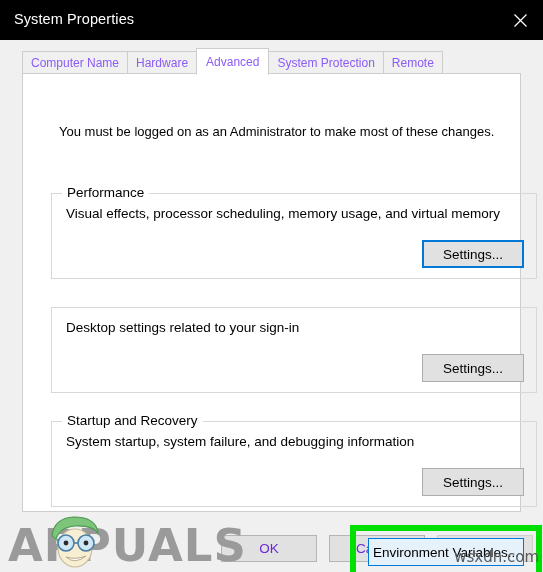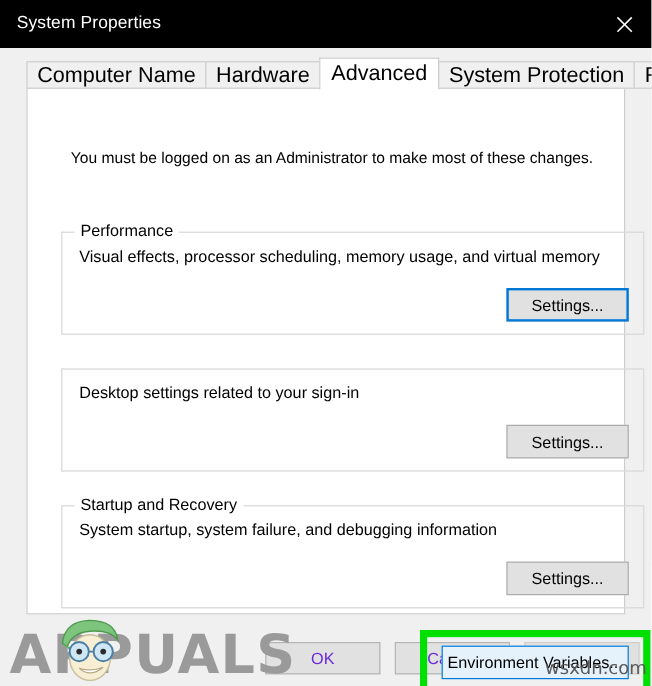--- a/index.html
+++ b/index.html
@@ -72,22 +72,22 @@
   }
   .tab {
     height: 23px;
     box-sizing: border-box;
     background: #f0f0f0;
     border: 1px solid #cdcdcd;
     border-bottom: 1px solid #cdcdcd;
     display: flex;
     align-items: center;
     padding: 0 8px;
-    font-size: 18px;
-    color: #000000;
+    font-size: 12px;
+    color: #8b5cf6;
     white-space: nowrap;
     margin-right: -1px;
     position: relative;
     text-align: center;
   }
   .tab.active {
     height: 27px;
     background: #ffffff;
     border: 1px solid #cdcdcd;
     border-bottom: 1px solid #ffffff;

